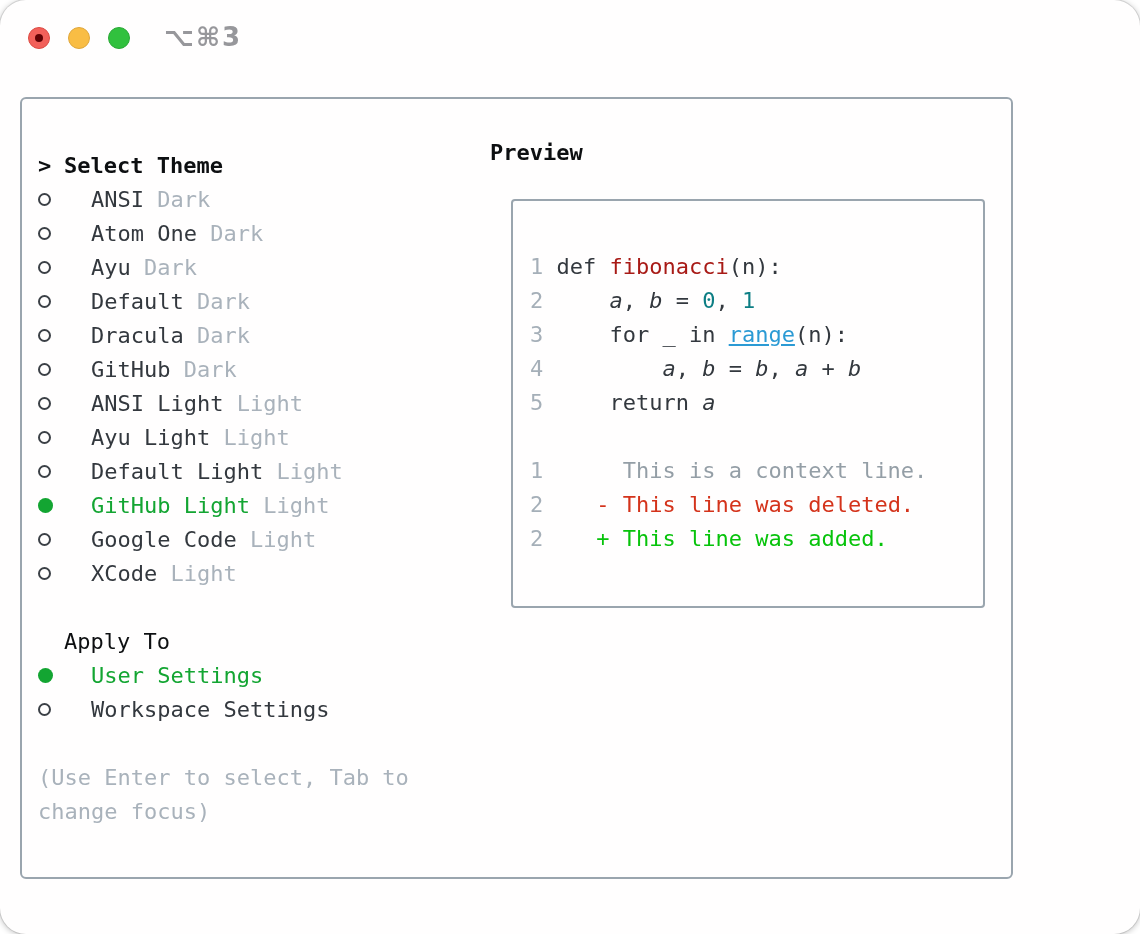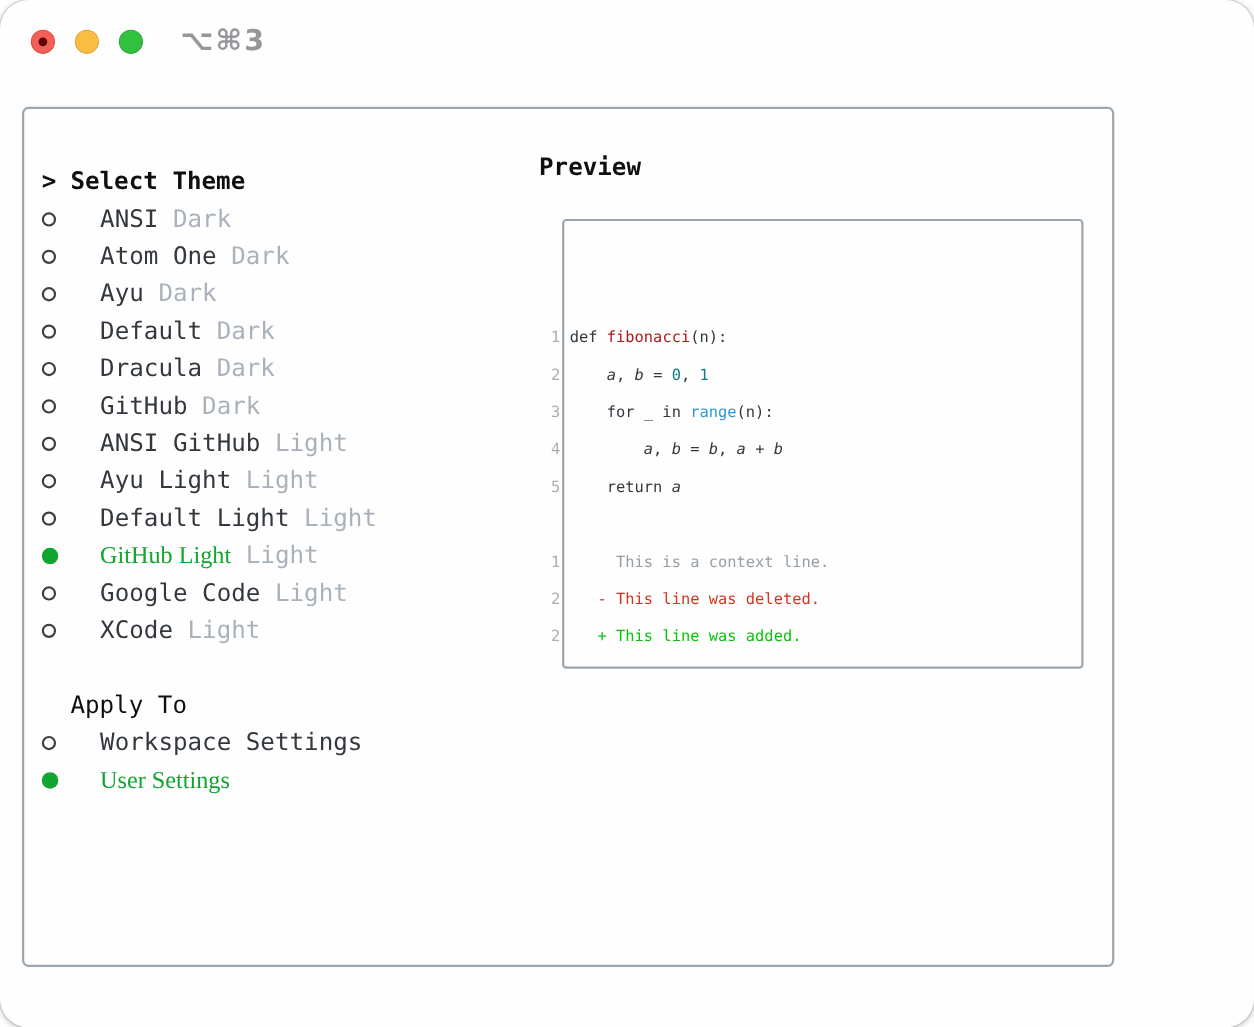--- a/index.html
+++ b/index.html
@@ -25,37 +25,37 @@
 
   
   .left-col { position:absolute; left:38px; top:148px; width:430px; font-size:22px; }
   .row { height:34px; display:flex; align-items:center; white-space:pre; }
   .marker { width:26px; flex:none; display:flex; align-items:center; }
   .ring { width:13px; height:13px; border:2px solid #3b4046; border-radius:50%; }
   .dot  { width:15px; height:15px; border-radius:50%; background:var(--accent-green); }
   .arrow { font-weight:700; color:var(--black); font-size:22px; }
   .hdr-label { font-weight:700; color:var(--black); }
   .tname { color:var(--dark-text);margin-left:27px; }
-  .tname.sel { color:var(--accent-green);font-family:Liberation Serif, serif; }
+  .tname.sel { color:var(--accent-green); }
   .tvariant { color:var(--light-gray); }
   .apply-label { color:var(--black); }
   .hint { color:var(--light-gray); }
 
   
   .preview-hdr { position:absolute; left:490px; top:135px; height:34px; display:flex;
                  align-items:center; font-size:22px; font-weight:700; color:var(--black); }
   .preview-box { position:absolute; left:511px; top:199px; width:474px; height:409px;
                  border:2px solid var(--border-gray); border-radius:4px; }
-  .code { position:absolute; left:501px; top:250px; font-size:14px;margin-top:40px; }
+  .code { position:absolute; left:530px; top:250px; font-size:22px; }
   .cline { height:34px; line-height:34px; white-space:pre; }
   .ln       { color:var(--line-no-gray); }
   .plain    { color:var(--dark-text); }
   .function { color:var(--fn-red); }
   .number   { color:var(--num-teal); }
-  .builtin  { color:var(--builtin-blue); }
+  .builtin  { color:var(--builtin-blue);text-decoration:underline; }
   .variable { color:var(--dark-text); font-style:italic; }
   .context  { color:var(--context-gray);text-align:center; }
   .deleted  { color:var(--del-red); }
   .added    { color:var(--add-green); }
 </style>
 </head>
 <body>
 
 <div class="window">
 
@@ -71,37 +71,41 @@
       <span class="marker"><span class="arrow">&gt;</span></span>
       <span class="hdr-label">Select Theme</span>
     </div>
     <div id="theme-rows">
         <div class="row"><span class="marker"><span class="ring"></span></span><span class="tname">ANSI</span><span class="tvariant"> Dark</span></div>
         <div class="row"><span class="marker"><span class="ring"></span></span><span class="tname">Atom One</span><span class="tvariant"> Dark</span></div>
         <div class="row"><span class="marker"><span class="ring"></span></span><span class="tname">Ayu</span><span class="tvariant"> Dark</span></div>
         <div class="row"><span class="marker"><span class="ring"></span></span><span class="tname">Default</span><span class="tvariant"> Dark</span></div>
         <div class="row"><span class="marker"><span class="ring"></span></span><span class="tname">Dracula</span><span class="tvariant"> Dark</span></div>
         <div class="row"><span class="marker"><span class="ring"></span></span><span class="tname">GitHub</span><span class="tvariant"> Dark</span></div>
-        <div class="row"><span class="marker"><span class="ring"></span></span><span class="tname">ANSI GitHub</span><span class="tvariant"> Light</span></div>
+        <div class="row"><span class="marker"><span class="ring"></span></span><span class="tname">ANSI Light</span><span class="tvariant"> Light</span></div>
         <div class="row"><span class="marker"><span class="ring"></span></span><span class="tname">Ayu Light</span><span class="tvariant"> Light</span></div>
         <div class="row"><span class="marker"><span class="ring"></span></span><span class="tname">Default Light</span><span class="tvariant"> Light</span></div>
         <div class="row"><span class="marker"><span class="dot"></span></span><span class="tname sel">GitHub Light</span><span class="tvariant"> Light</span></div>
         <div class="row"><span class="marker"><span class="ring"></span></span><span class="tname">Google Code</span><span class="tvariant"> Light</span></div>
         <div class="row"><span class="marker"><span class="ring"></span></span><span class="tname">XCode</span><span class="tvariant"> Light</span></div>
       </div>
     <div class="row"></div>
     <div class="row">
       <span class="marker"></span>
       <span class="apply-label">Apply To</span>
     </div>
     <div id="apply-rows">
+        <div class="row"><span class="marker"><span class="dot"></span></span><span class="tname sel">User Settings</span></div>
         <div class="row"><span class="marker"><span class="ring"></span></span><span class="tname">Workspace Settings</span></div>
-        <div class="row"><span class="marker"><span class="dot"></span></span><span class="tname sel">User Settings</span></div>
       </div>
     <div class="row"></div>
+    <div id="hint-rows">
+        <div class="row hint">(Use Enter to select, Tab to</div>
+        <div class="row hint">change focus)</div>
+      </div>
   </div>
 
   <div class="preview-hdr">Preview</div>
   <div class="preview-box"></div>
   <div class="code" id="code-block">
       <div class="cline"><span class="ln">1</span><span class="plain"> def </span><span class="function">fibonacci</span><span class="plain">(n):</span></div>
       <div class="cline"><span class="ln">2</span><span class="plain">     </span><span class="variable">a</span><span class="plain">, </span><span class="variable">b</span><span class="plain"> = </span><span class="number">0</span><span class="plain">, </span><span class="number">1</span></div>
       <div class="cline"><span class="ln">3</span><span class="plain">     for _ in </span><span class="builtin">range</span><span class="plain">(n):</span></div>
       <div class="cline"><span class="ln">4</span><span class="plain">         </span><span class="variable">a</span><span class="plain">, </span><span class="variable">b</span><span class="plain"> = </span><span class="variable">b</span><span class="plain">, </span><span class="variable">a</span><span class="plain"> + </span><span class="variable">b</span></div>
       <div class="cline"><span class="ln">5</span><span class="plain">     return </span><span class="variable">a</span></div>

